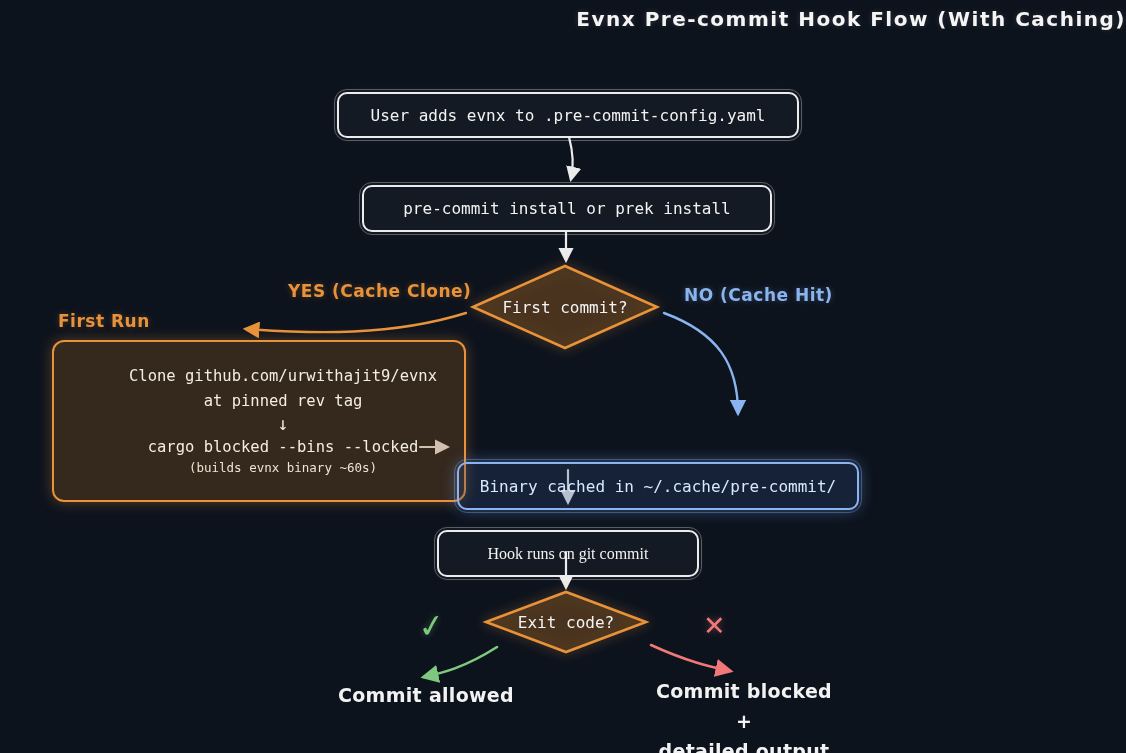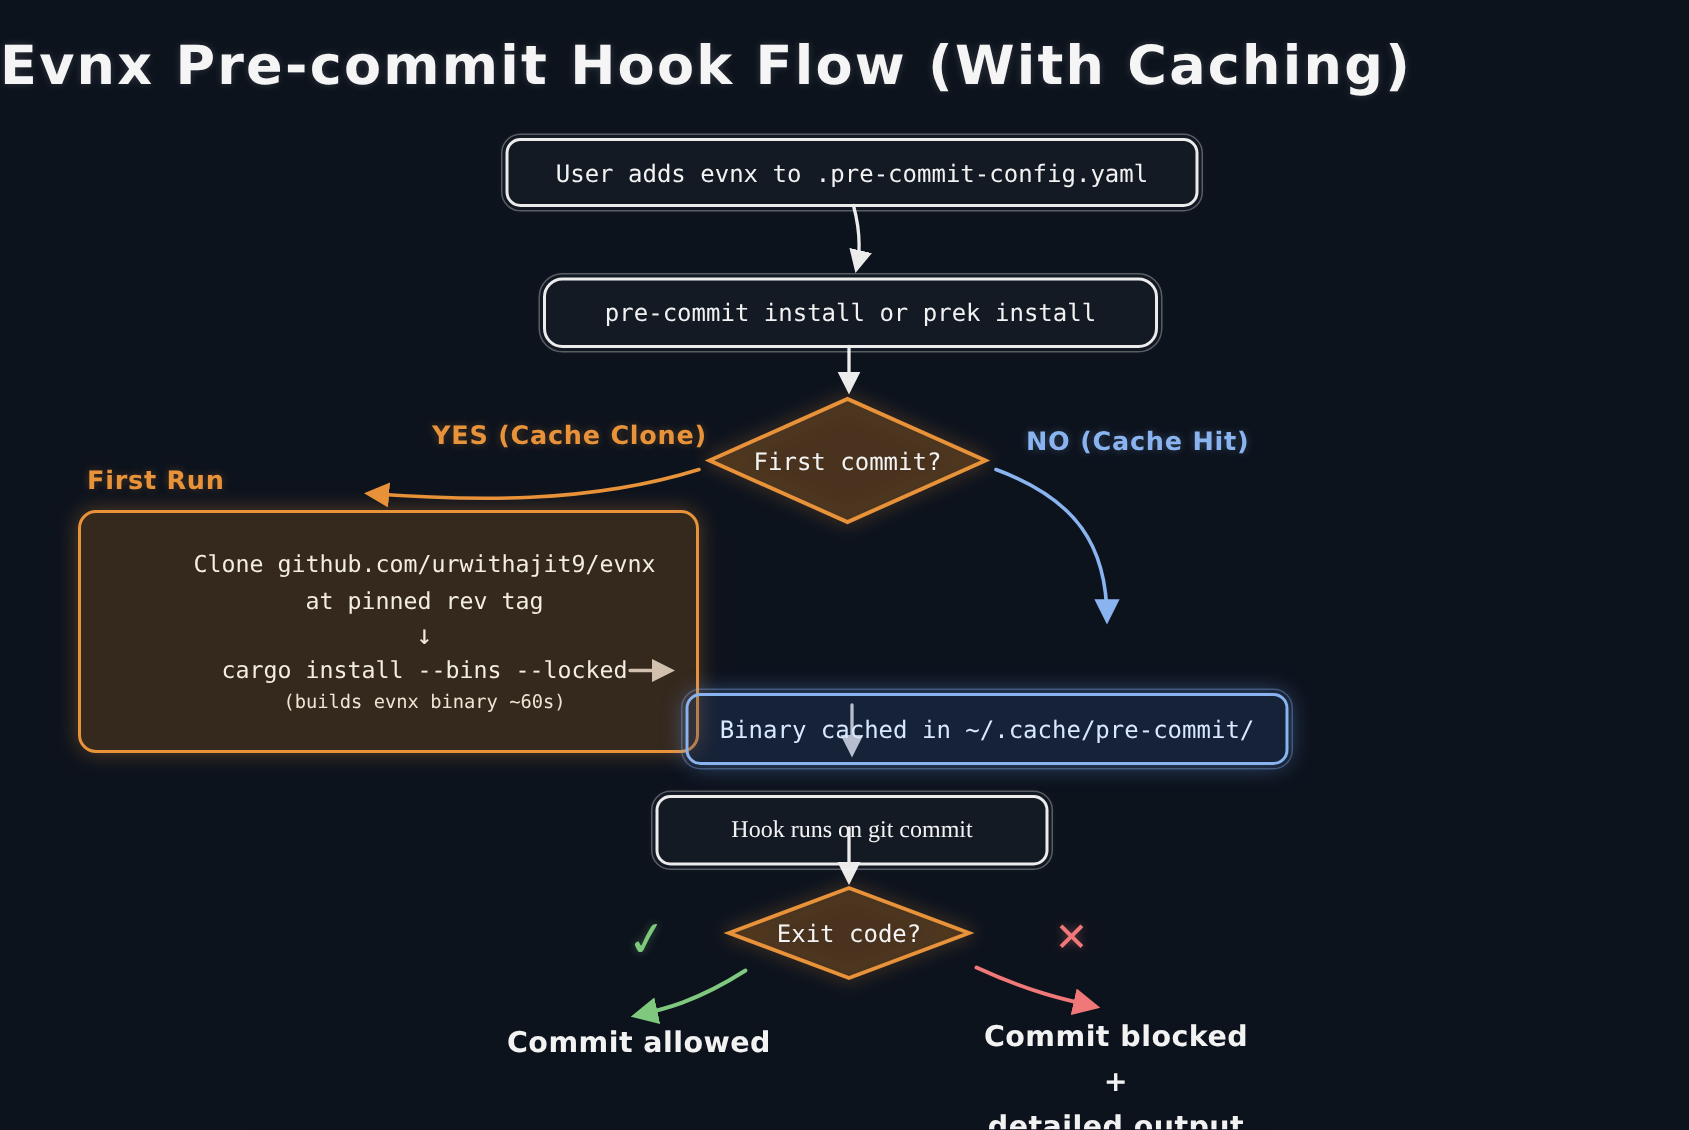--- a/index.html
+++ b/index.html
@@ -6,23 +6,23 @@
   .canvas{
     position:relative;
     width:1126px;height:753px;
     background:var(--background,#0d131d);
     font-family:"DejaVu Sans", sans-serif;
     color:#f0f0f0;
     overflow:hidden;
   }
   .abs{position:absolute;}
   .title{
-    top:24px;left:0;width:100%;
-    text-align:left;
-    font-size:36px;font-weight:700;
+    top:7px;left:0;width:100%;
+    text-align:right;
+    font-size:20px;font-weight:700;
     letter-spacing:1.5px;
     color:#f5f5f5;
     text-shadow:0 0 6px rgba(255,255,255,.15);
   }
   svg.layer{position:absolute;inset:0;width:1126px;height:753px;pointer-events:none;}
   .node{
     display:flex;align-items:center;justify-content:center;
     border:2px solid var(--stroke-white,#ececec);
     border-radius:10px;
     background:rgba(255,255,255,0.03);
@@ -105,33 +105,33 @@
     <path d="M 651 645 C 688 662 712 667 730 671" fill="none" style="stroke:var(--red)" stroke-width="2.6" stroke-linecap="round" marker-end="url(#mr)"></path>
 
     <polygon class="diamond" points="473,307 565,266 657,307 565,348" fill="rgba(150,90,25,0.30)" style="stroke:var(--orange)" stroke-width="2.6"></polygon>
     <polygon class="diamond" points="486,622 566,592 646,622 566,652" fill="rgba(150,90,25,0.30)" style="stroke:var(--orange)" stroke-width="2.6"></polygon>
   </svg>
 
   <div class="abs title">Evnx Pre-commit Hook Flow (With Caching)</div>
 
   <div class="abs node" style="left:337px;top:92px;width:458px;height:42px;">User adds evnx to .pre-commit-config.yaml</div>
 
-  <div class="abs node" style="left:362px;top:185px;width:406px;height:43px;border-radius:13px;">pre-commit install or prek install</div>
+  <div class="abs node" style="left:362px;top:185px;width:406px;height:43px;">pre-commit install or prek install</div>
 
   <div class="abs diamond-label" style="left:473px;top:298px;width:184px;">First commit?</div>
 
   <div class="abs branch-label lbl-orange" style="left:288px;top:281px;">YES (Cache Clone)</div>
   <div class="abs branch-label lbl-blue" style="left:684px;top:285px;">NO (Cache Hit)</div>
   <div class="abs branch-label lbl-orange" style="left:58px;top:311px;">First Run</div>
 
   <div class="abs first-run-box" style="left:52px;top:340px;width:362px;height:158px;">
     <div class="fr-line">Clone github.com/urwithajit9/evnx</div>
     <div class="fr-line">at pinned rev tag</div>
     <div class="fr-arrow">↓</div>
-    <div class="fr-line">cargo install --bins --locked</div>
+    <div class="fr-line">cargo blocked --bins --locked</div>
     <div class="fr-note">(builds evnx binary ~60s)</div>
   </div>
 
   <div class="abs node node-cached" style="left:457px;top:424px;width:398px;height:44px;margin-top:38px;">Binary cached in ~/.cache/pre-commit/</div>
 
   <div class="abs node" style="left:437px;top:530px;width:258px;height:43px;font-family:Liberation Serif, serif;">Hook runs on git commit</div>
 
   <div class="abs diamond-label" style="left:486px;top:613px;width:160px;">Exit code?</div>
 
   <div class="abs mark mark-check" style="left:418px;top:610px;">✓</div>

